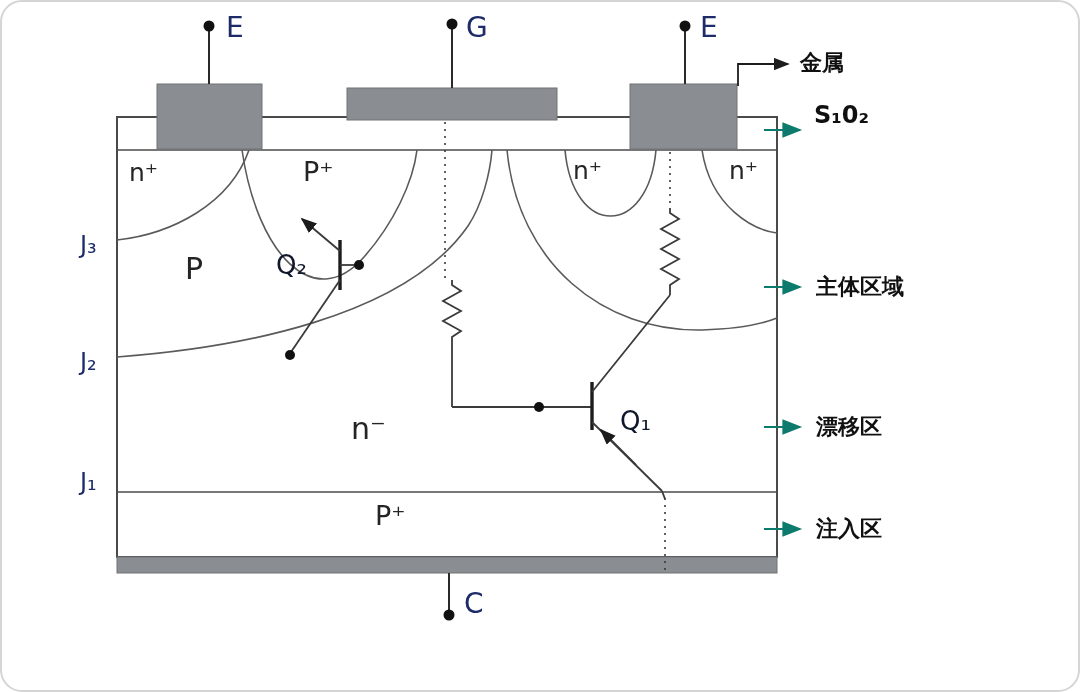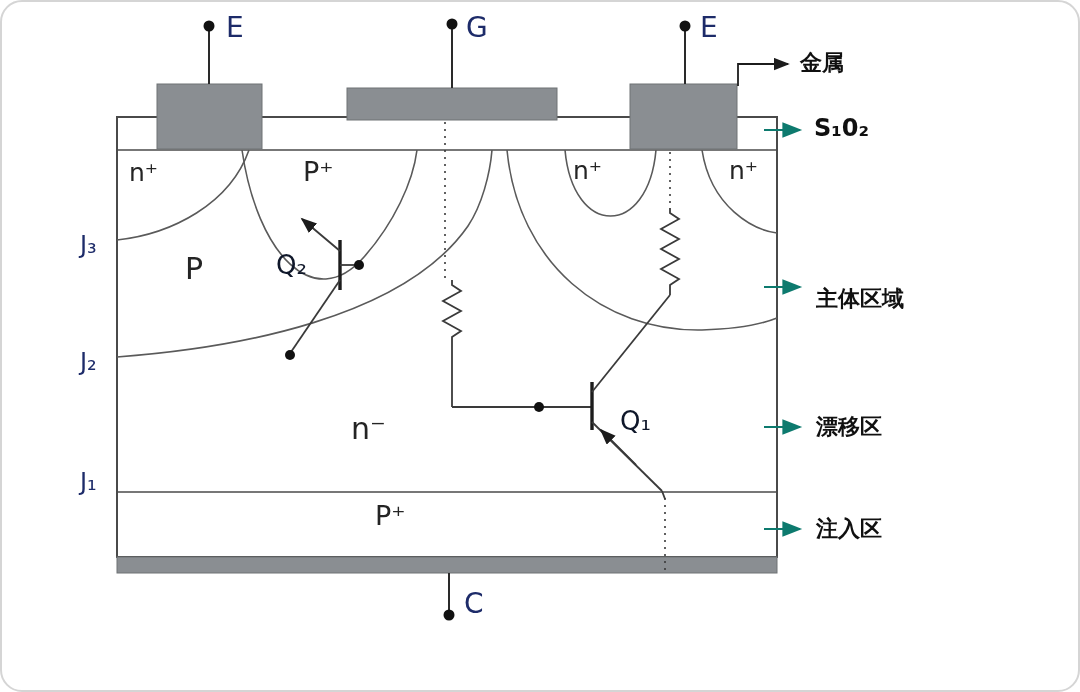--- a/index.html
+++ b/index.html
@@ -119,18 +119,18 @@
   <div class="label region-label" style="left:571px;top:156px;">n⁺</div>
   <div class="label region-label" style="left:727px;top:156px;">n⁺</div>
   <div class="label region-label-big" style="left:183px;top:252px;">P</div>
   <div class="label region-label-big" style="left:349px;top:412px;">n⁻</div>
   <div class="label region-label" style="left:373px;top:500px;font-size:27px;">P⁺</div>
 
   <div class="label q-label" style="left:274px;top:250px;">Q₂</div>
   <div class="label q-label" style="left:618px;top:390px;margin-top:16px;">Q₁</div>
 
   <div class="label callout-label" style="left:798px;top:50px;">金属</div>
-  <div class="label callout-label" style="left:812px;top:114px;font-size:24px;">S₁0₂</div>
-  <div class="label callout-label" style="left:814px;top:274px;margin-top:12px;">主体区域</div>
+  <div class="label callout-label" style="left:812px;top:101px;font-size:24px;">S₁0₂</div>
+  <div class="label callout-label" style="left:814px;top:274px;">主体区域</div>
   <div class="label callout-label" style="left:814px;top:414px;">漂移区</div>
   <div class="label callout-label" style="left:814px;top:516px;">注入区</div>
 
 </div>
 
 </body></html>

